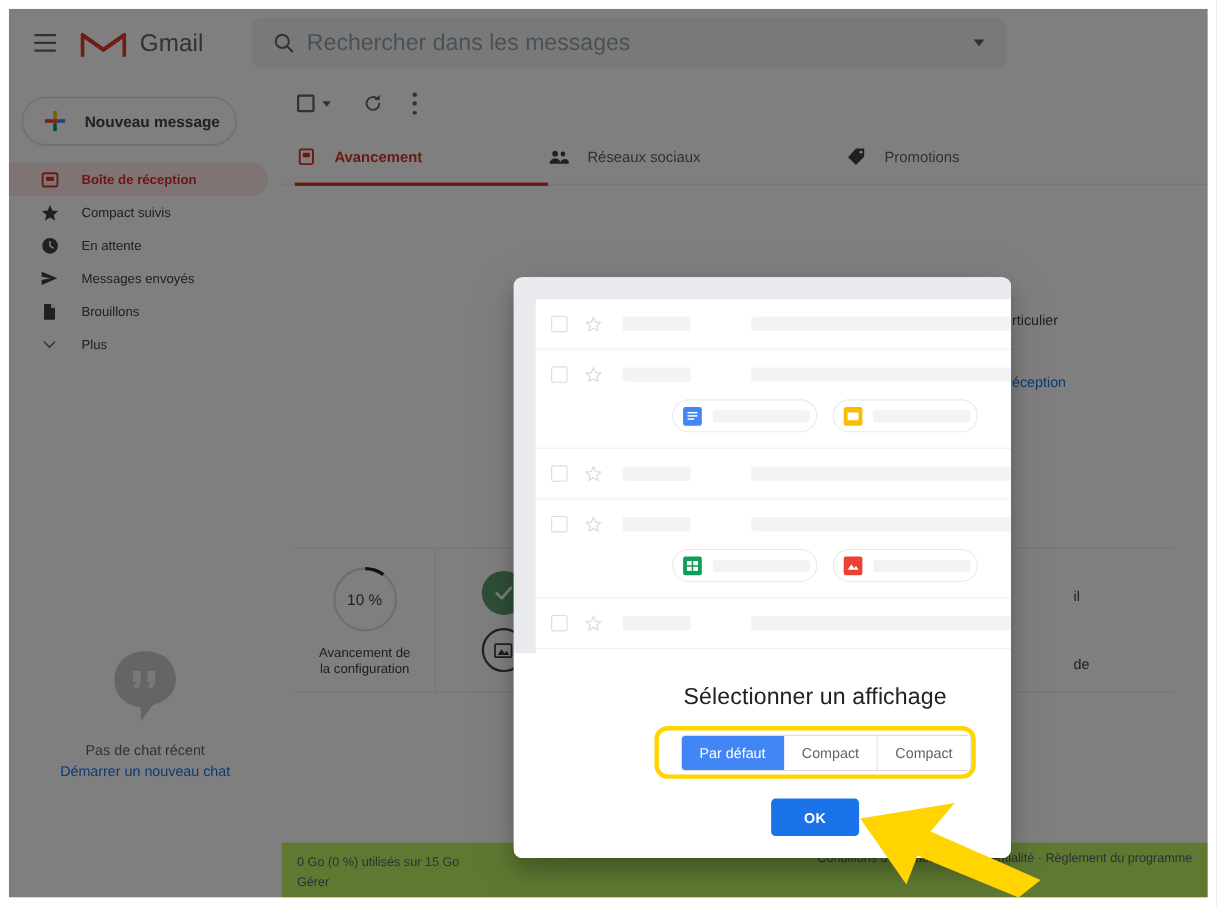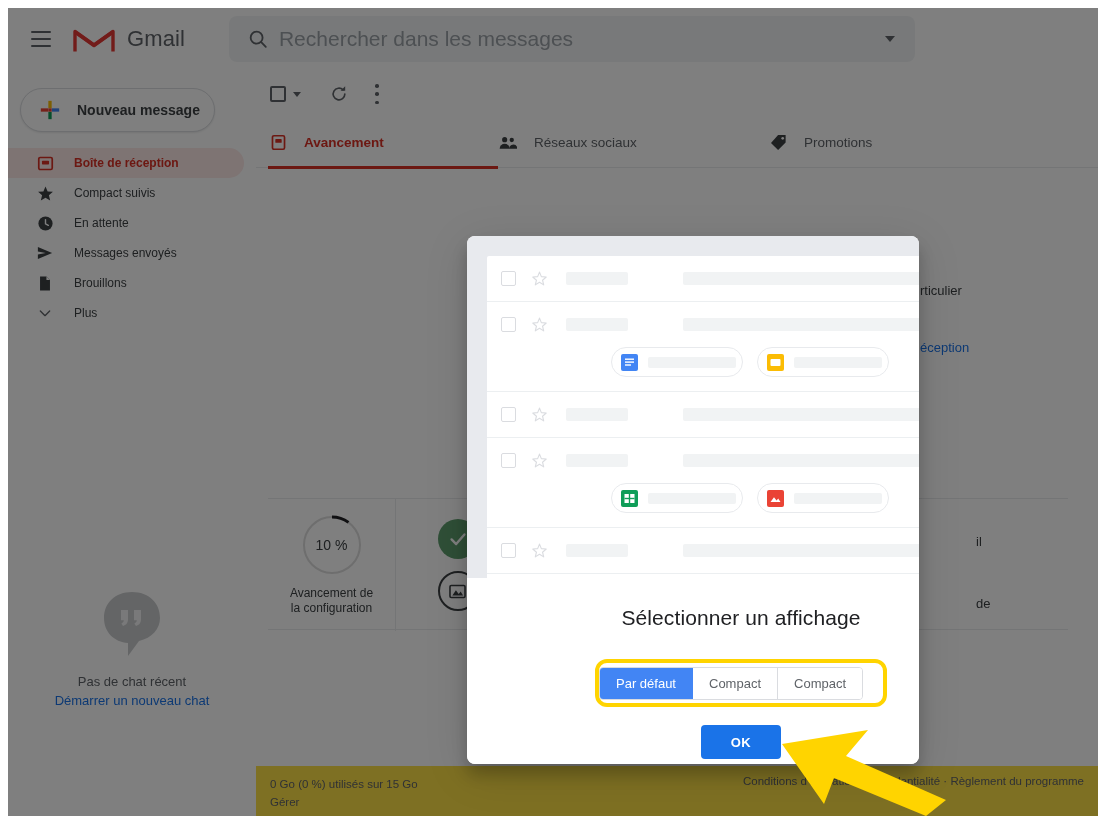--- a/index.html
+++ b/index.html
@@ -202,31 +202,31 @@
   
   .hint {
     position: absolute; font-size: 13px; color: #3c4043; white-space: nowrap;
   }
   .hint.link { color: #1a73e8; }
 
   
   .footer {
     position: absolute; left: 248px; bottom: 0;
     width: 842px; height: 50px;
-    background: #fde047;
+    background: #bef264;
     font-size: 11.5px; color: #5f6368;
   }
   .footer-left { position: absolute; left: 14px; top: 9px; line-height: 18px; }
   .footer-manage { color: #5f6368; cursor: pointer; }
   .footer-right { position: absolute; right: 14px; top: 9px; }
   .footer-right span { cursor: pointer; }
 
   
   .modal {
-    position: absolute; left: 459px; top: 228px;
+    position: absolute; left: 459px; top: 244px;
     width: 452px; height: 528px;
     background: #ffffff; border-radius: 8px;
     box-shadow: 0 11px 15px rgba(0,0,0,0.20), 0 9px 46px rgba(0,0,0,0.12);
     z-index: 60; overflow: hidden;
   }
   .preview {
     position: absolute; left: 0; top: 0; width: 548px; height: 342px;
     background: #e8eaee; padding: 20px 20px 0 20px; overflow: hidden;
   }
   .preview-inner {
@@ -252,23 +252,23 @@
 
   .modal-body {
     position: absolute; left: 0; top: 342px; width: 548px; height: 186px;
     background: #ffffff;
   }
   .modal-title {
     text-align: center; font-size: 21px; color: #202124;
     margin-top: 28px; font-weight: normal; letter-spacing: 0.1px;
   }
   .seg-highlight {
-    margin: 29px auto 0; width: 292px; height: 48px;
+    margin: 14px auto 0; width: 292px; height: 48px;
     border: 4px solid #ffd400; border-radius: 12px;
-    display: flex; align-items: center; justify-content: flex-start;
+    display: flex; align-items: center; justify-content: flex-end;
   }
   .segmented {
     display: flex; height: 33px; border-radius: 4px; overflow: hidden;
     border: 1px solid #dadce0;
   }
   .seg {
     display: flex; align-items: center; justify-content: center;
     font-size: 13px; color: #5f6368; padding: 0 16px; cursor: pointer;
     background: #ffffff; border-right: 1px solid #dadce0;
   }

